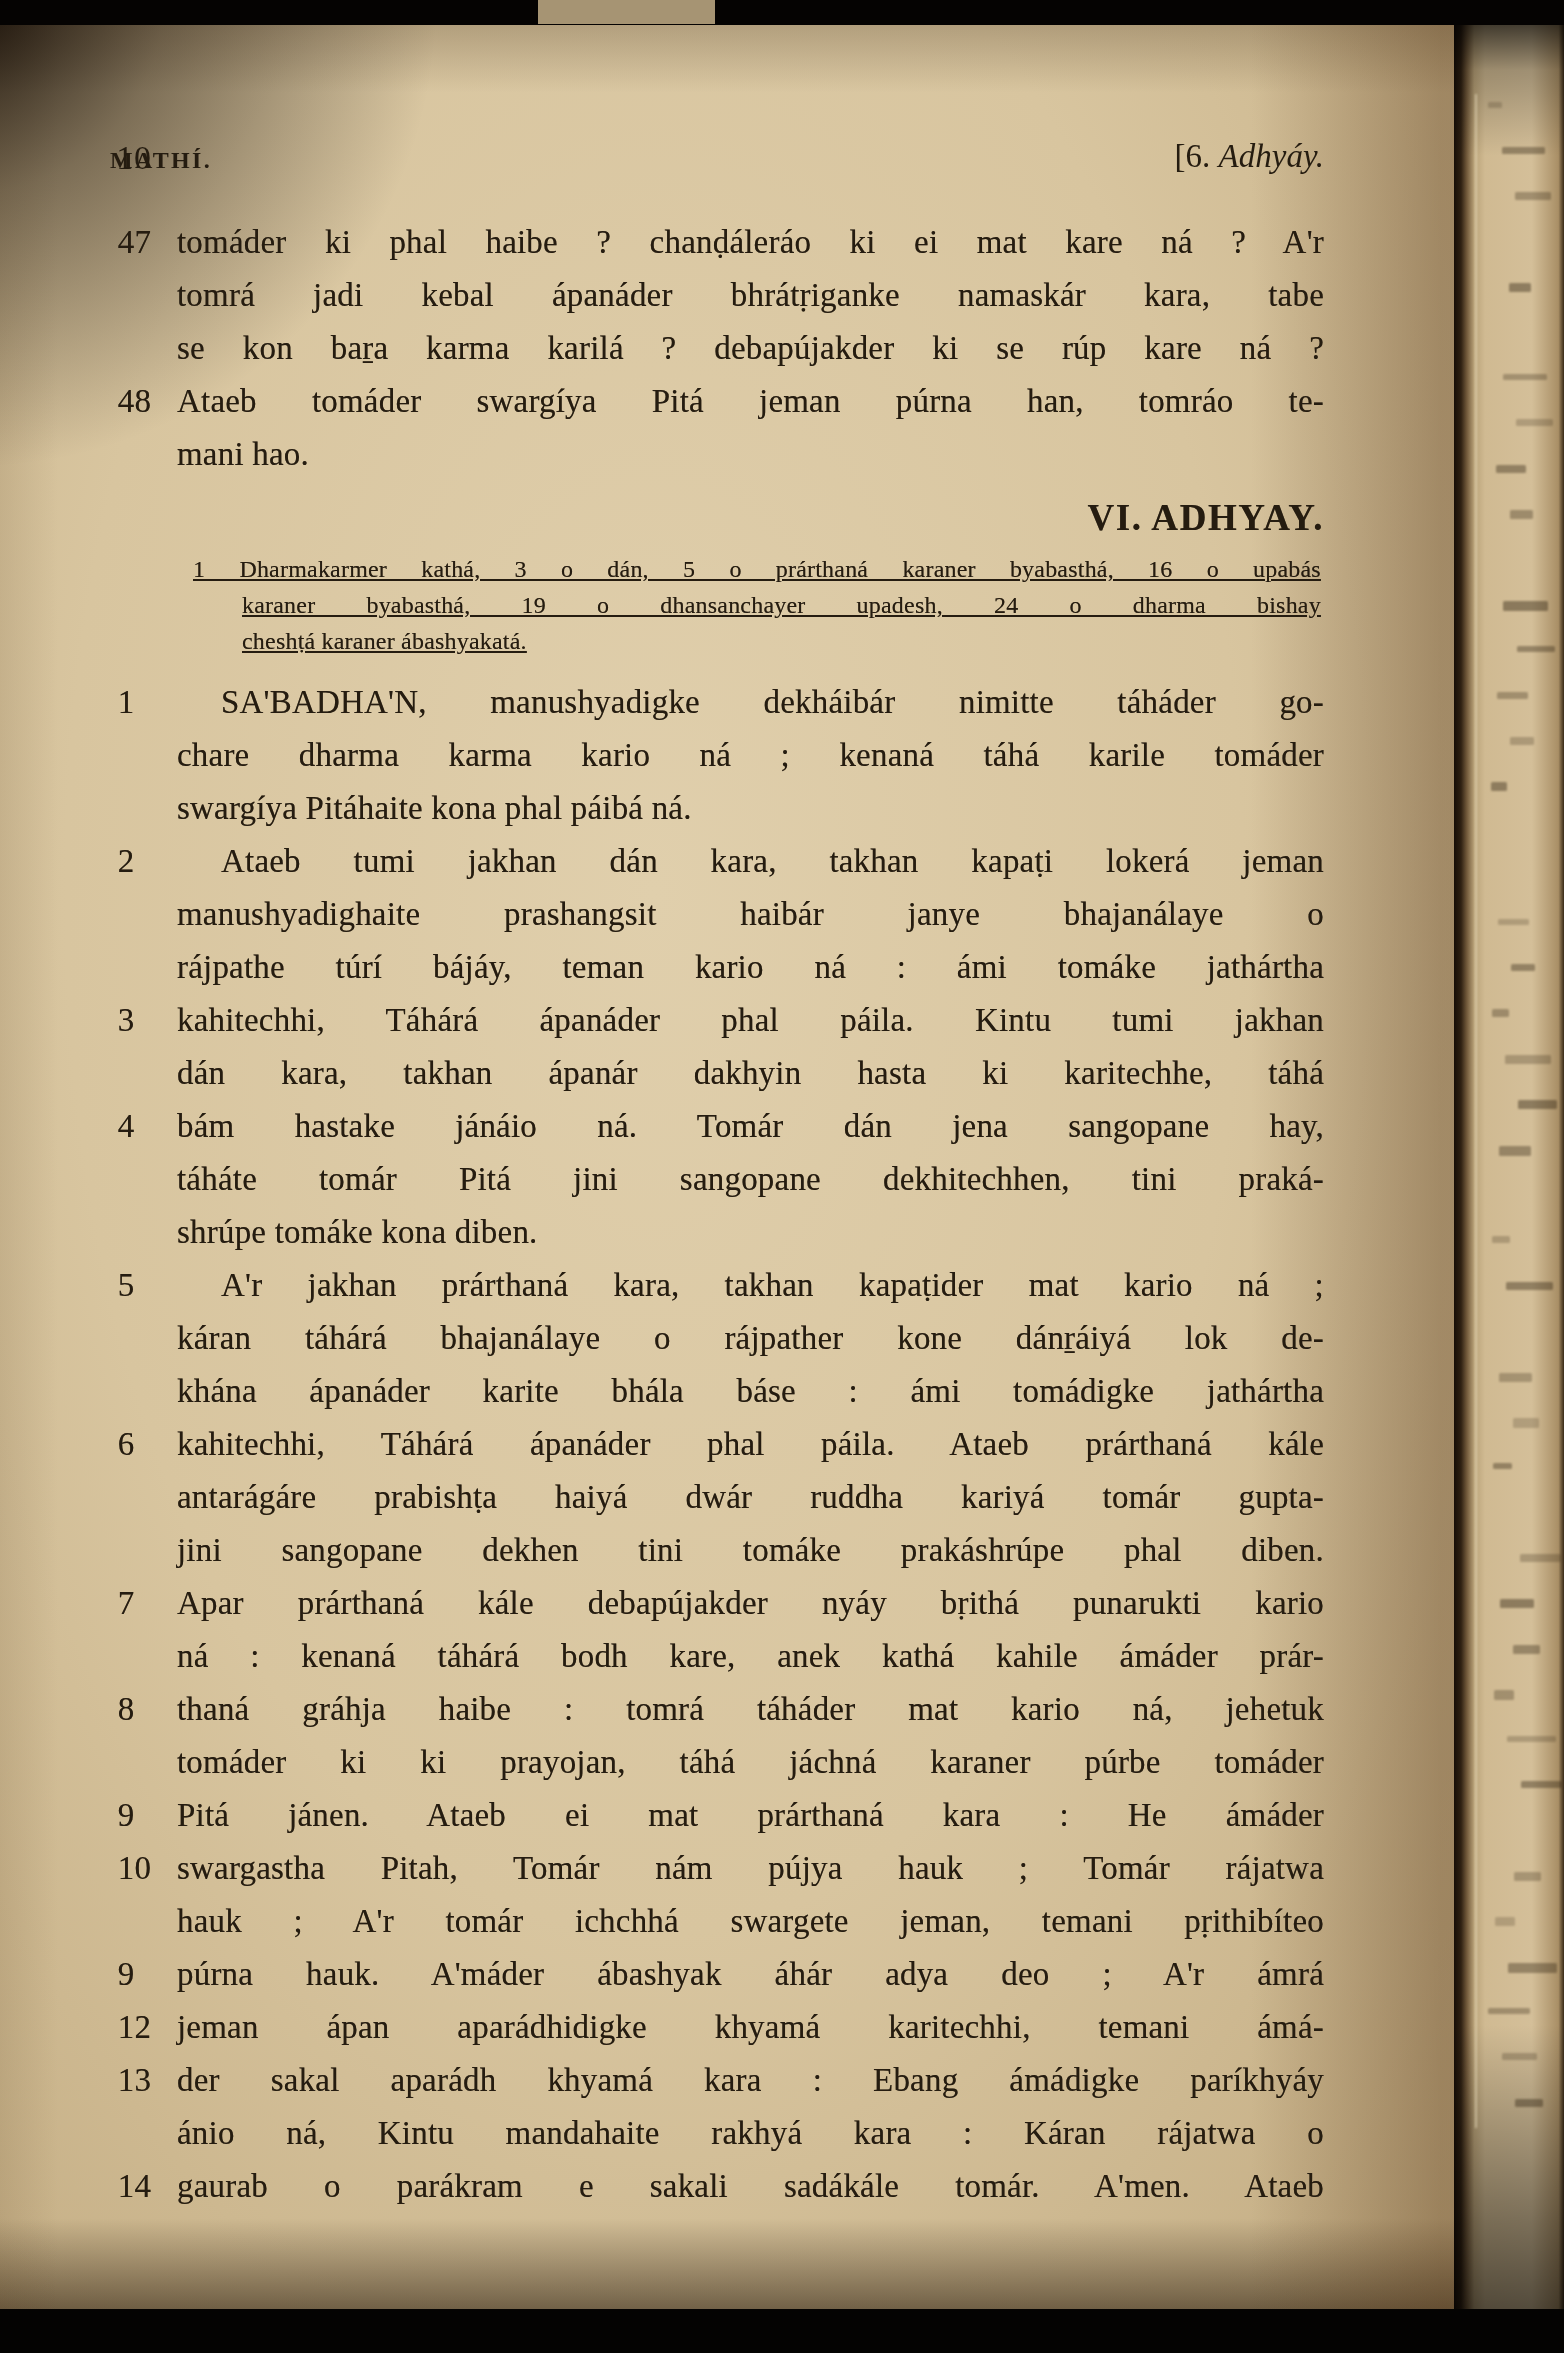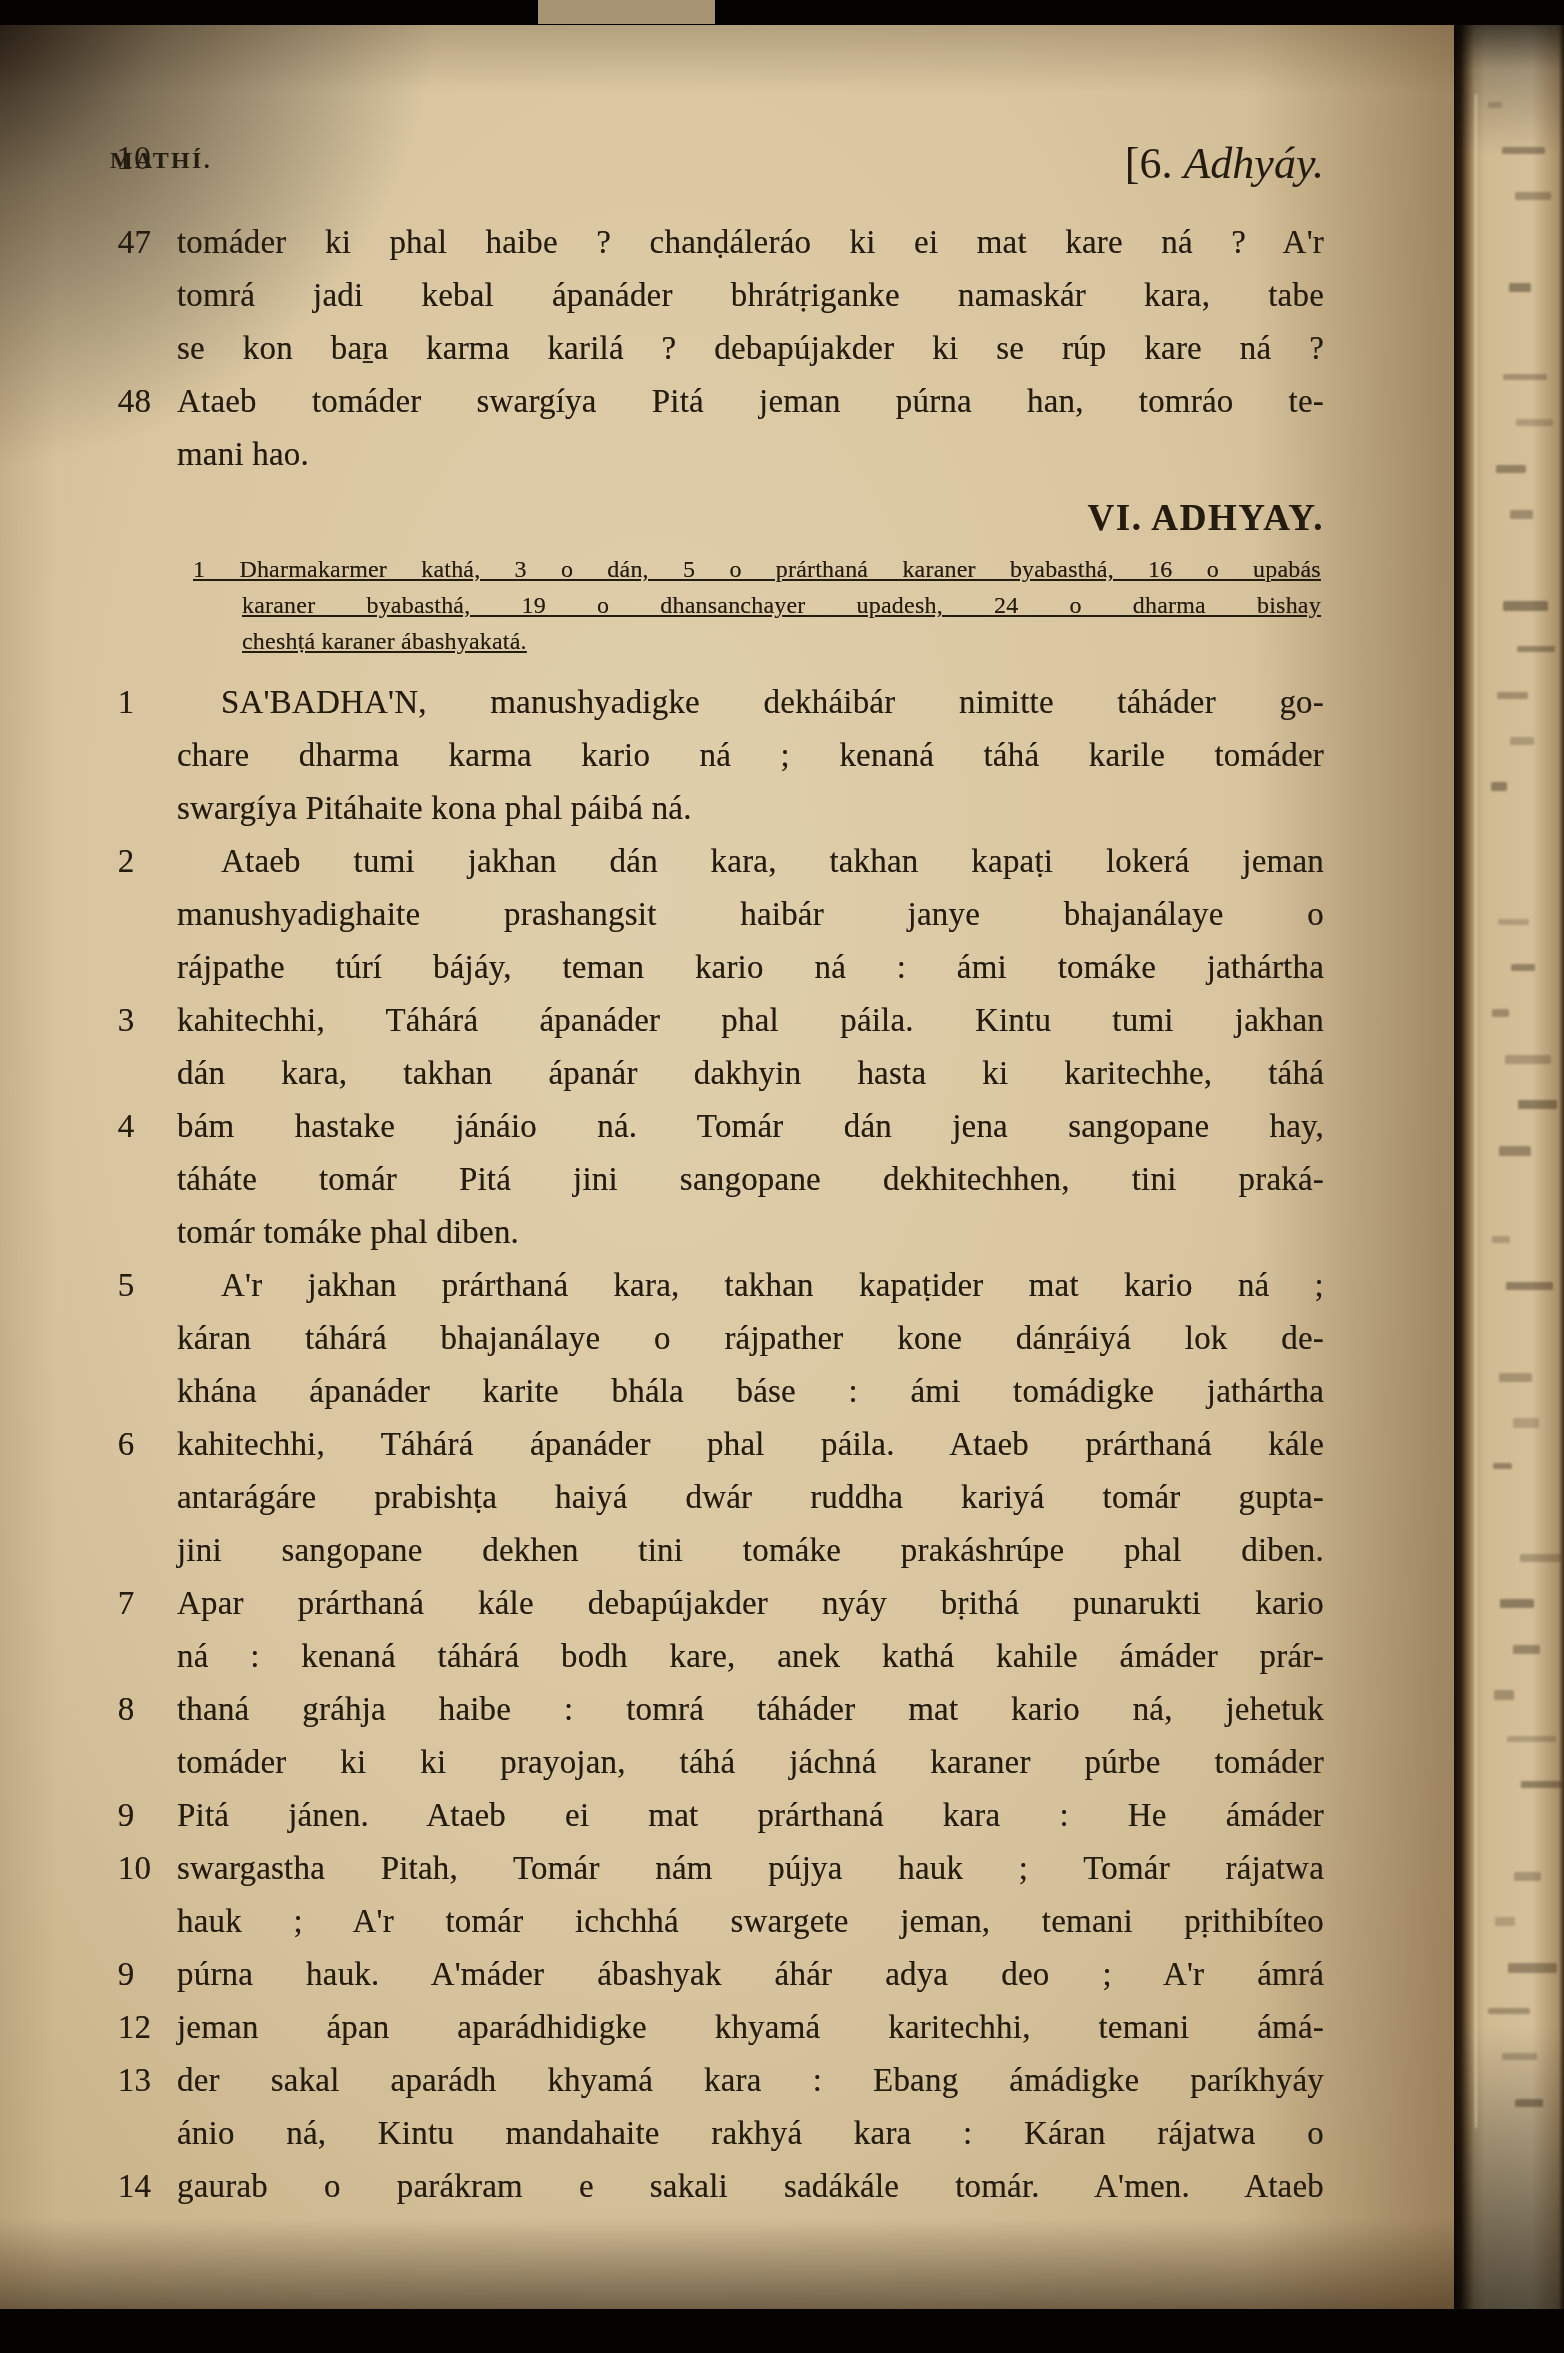--- a/index.html
+++ b/index.html
@@ -41,21 +41,21 @@
     position:absolute;left:21px;top:94px;width:1.6px;height:2034px;
     background:rgba(243,231,203,.5);filter:blur(0.8px);
   }
   .frag{
     position:absolute;background:rgba(45,32,16,.58);border-radius:1.6px;filter:blur(1.1px);
   }
   
   .header{position:absolute;left:110px;top:114px;width:1214px;height:44px;}
   .pagenum{position:absolute;left:6.3px;top:1.6px;font-size:34px;letter-spacing:0.8px;}
   .htitle{position:absolute;left:0;right:0;top:9.4px;text-align:left;font-size:24px;font-weight:bold;letter-spacing:2.3px;}
-  .href{position:absolute;right:0;top:0;font-size:44px;}
+  .href{position:absolute;right:0;top:0;font-size:33px;}
   .href .it{font-style:italic;}
   
   .text-block{position:absolute;left:110px;top:192px;width:1214px;
     font-size:33px;line-height:53px;letter-spacing:0.2px;
     text-shadow:0 0 0.5px rgba(30,20,10,.55);}
   .vline{display:flex;}
   .vnum{flex:0 0 67px;box-sizing:border-box;padding-left:7.8px;}
   .vtxt{flex:1 1 auto;min-width:0;text-align:justify;text-align-last:justify;}
   .vtxt.last{text-align-last:left;}
   .vtxt.para{padding-left:44px;}
@@ -141,21 +141,21 @@
       <div class="vline">
         <span class="vnum">4</span>
         <span class="vtxt">bám hastake jánáio ná. Tomár dán jena sangopane hay,</span>
       </div>
       <div class="vline">
         <span class="vnum"></span>
         <span class="vtxt">táháte tomár Pitá jini sangopane dekhitechhen, tini praká-</span>
       </div>
       <div class="vline">
         <span class="vnum"></span>
-        <span class="vtxt last">tomár tomáke phal diben.</span>
+        <span class="vtxt last">shrúpe tomáke kona diben.</span>
       </div>
       <div class="vline">
         <span class="vnum">5</span>
         <span class="vtxt para">A'r jakhan prárthaná kara, takhan kapaṭider mat kario ná ;</span>
       </div>
       <div class="vline">
         <span class="vnum"></span>
         <span class="vtxt">káran táhárá bhajanálaye o rájpather kone dánṟáiyá lok de-</span>
       </div>
       <div class="vline">

